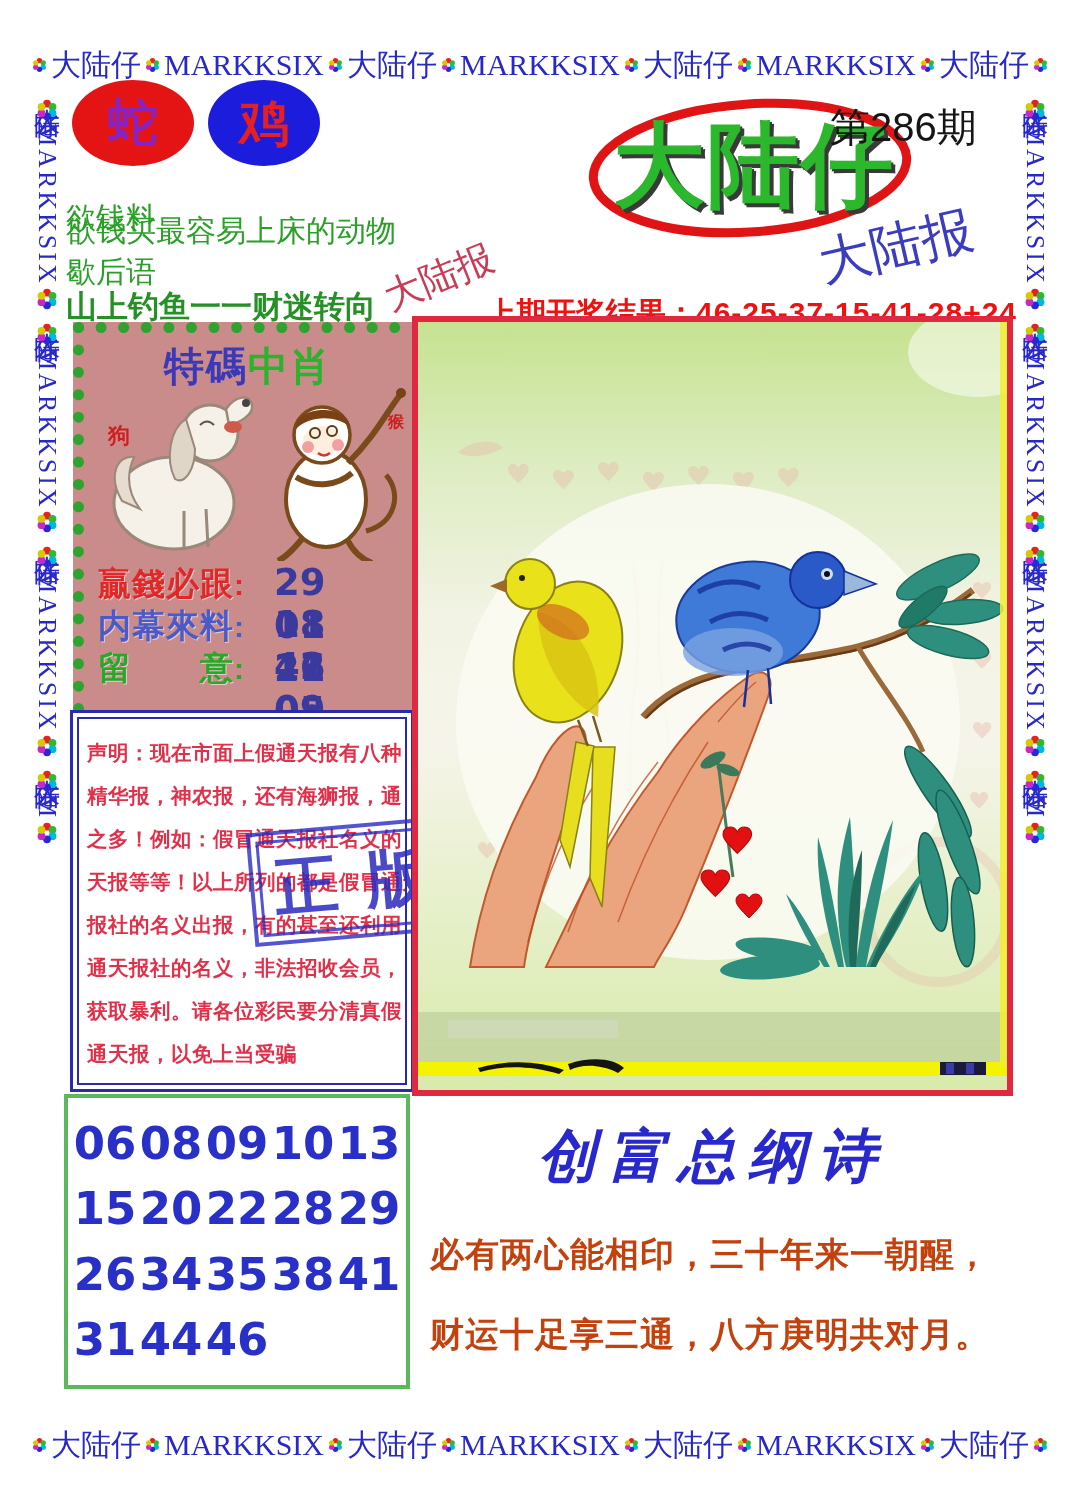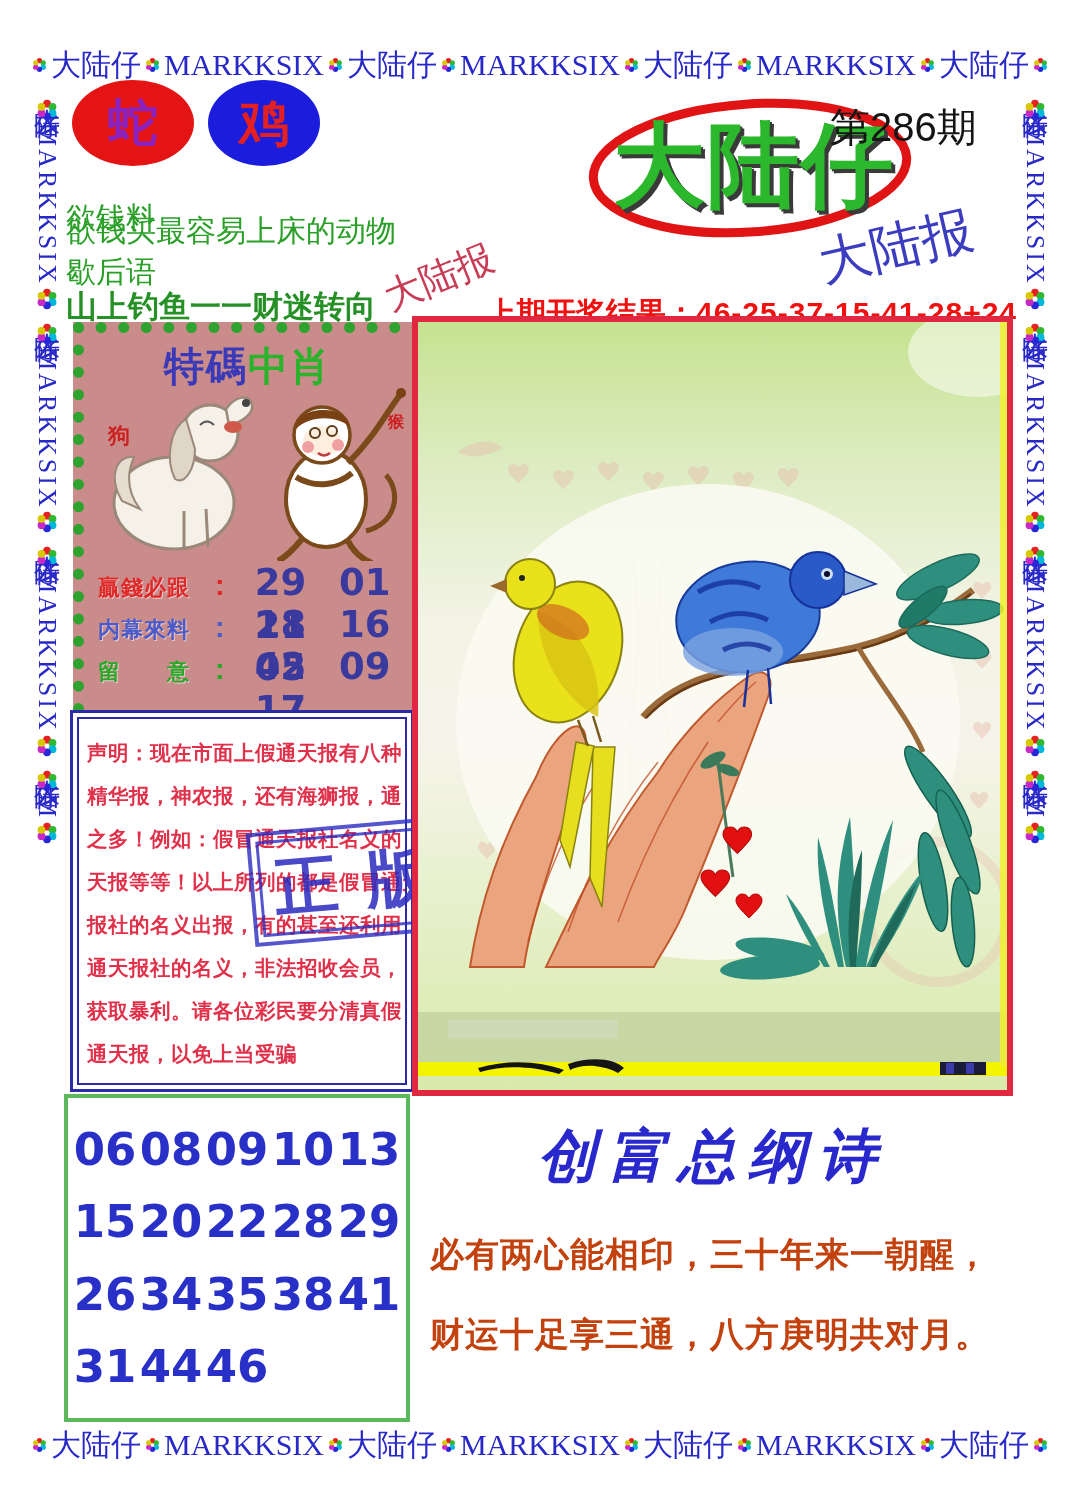--- a/index.html
+++ b/index.html
@@ -44,21 +44,21 @@
 
   
   #special-box{left:73px;top:322px;width:350px;height:482px;background:#ca8b8b;
       border:11px dotted #2fa32f;box-sizing:border-box;overflow:hidden;}
   #special-title{text-align:center;font-size:40px;font-weight:bold;margin-top:6px;
       letter-spacing:2px;font-family:"Liberation Serif",serif;}
   #special-title .t-blue{color:#3a3ab8;} #special-title .t-green{color:#2cb32c;}
   #zodiac-art{position:absolute;left:2px;top:48px;}
   #special-rows{position:absolute;left:14px;top:228px;right:8px;}
   .srow{display:flex;align-items:baseline;height:42px;font-weight:bold;}
-  .slabel{font-size:22px;width:172px;letter-spacing:1px;font-family:Liberation Serif, serif;
+  .slabel{font-size:33px;width:172px;letter-spacing:1px;font-family:Liberation Serif, serif;
           text-shadow:1px 1px 0 rgba(255,255,255,.55);white-space:nowrap;}
   .scolon{font-size:30px;margin-right:6px;}
   .snums{font-size:37px;color:#3a3a9e;word-spacing:20px;font-family:"DejaVu Sans",sans-serif;margin-left:24px;}
 
   
   #decl-box{left:70px;top:710px;width:344px;height:382px;border:3px solid #2a2aaa;
        box-sizing:border-box;background:#fff;}
   #decl-inner{position:absolute;inset:4px;border:2px solid #2a2aaa;overflow:hidden;}
   #decl-lines{padding:12px 4px 0 8px;}
   .dline{font-size:20.5px;font-weight:bold;color:#e0304a;line-height:43px;
@@ -66,21 +66,21 @@
   #stamp-clip{left:70px;top:710px;width:344px;height:382px;overflow:hidden;pointer-events:none;}
   #stamp{position:absolute;left:180px;top:112px;width:252px;height:106px;
          transform:rotate(-5deg);border:4px solid rgba(42,42,192,.8);}
   #stamp-inner{position:absolute;inset:5px;border:3px solid rgba(42,42,192,.8);
          display:flex;align-items:center;justify-content:flex-start;}
   #stamp-text{font-size:64px;font-weight:bold;color:rgba(42,42,192,.85);
          letter-spacing:28px;padding-left:12px;font-family:"Liberation Serif",serif;
          white-space:nowrap;}
 
   
-  #grid{left:64px;top:1094px;width:346px;height:328px;border:4px solid #5cb85c;
+  #grid{left:64px;top:1094px;width:346px;height:295px;border:4px solid #5cb85c;
         box-sizing:border-box;display:grid;grid-template-columns:repeat(5,1fr);
         align-content:space-evenly;justify-items:center;padding:6px 4px;}
   .gnum{font-size:45px;font-weight:bold;color:#2830c8;font-family:"DejaVu Sans",sans-serif;}
 
   
   #picture{left:412px;top:316px;width:601px;height:780px;border:6px solid #e02840;
         box-sizing:border-box;background:#dff0b8;}
 
   
   #poem-title{left:413px;top:1118px;width:600px;text-align:center;font-size:58px;

